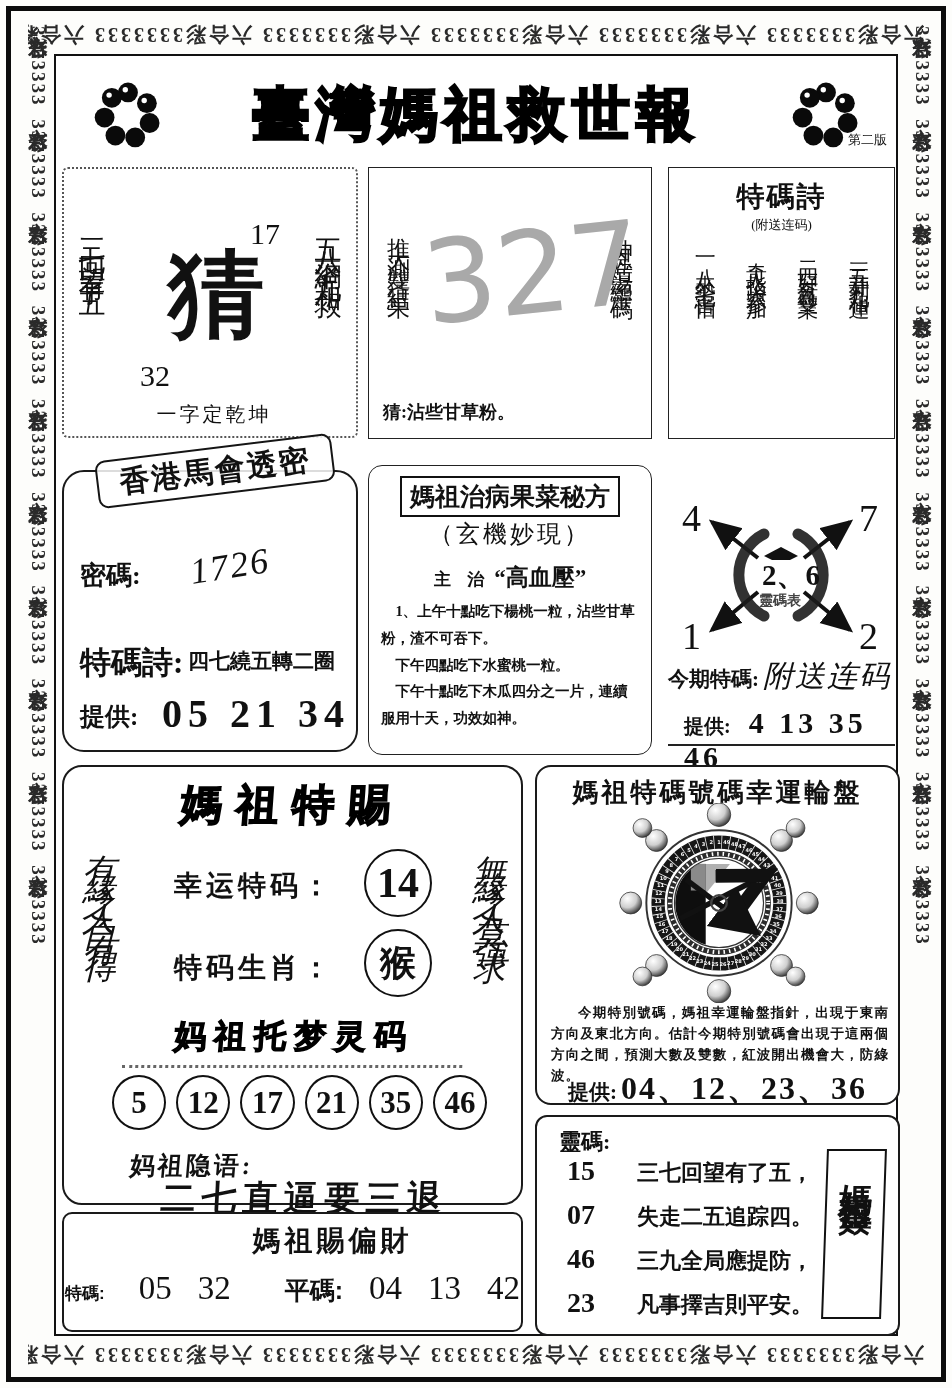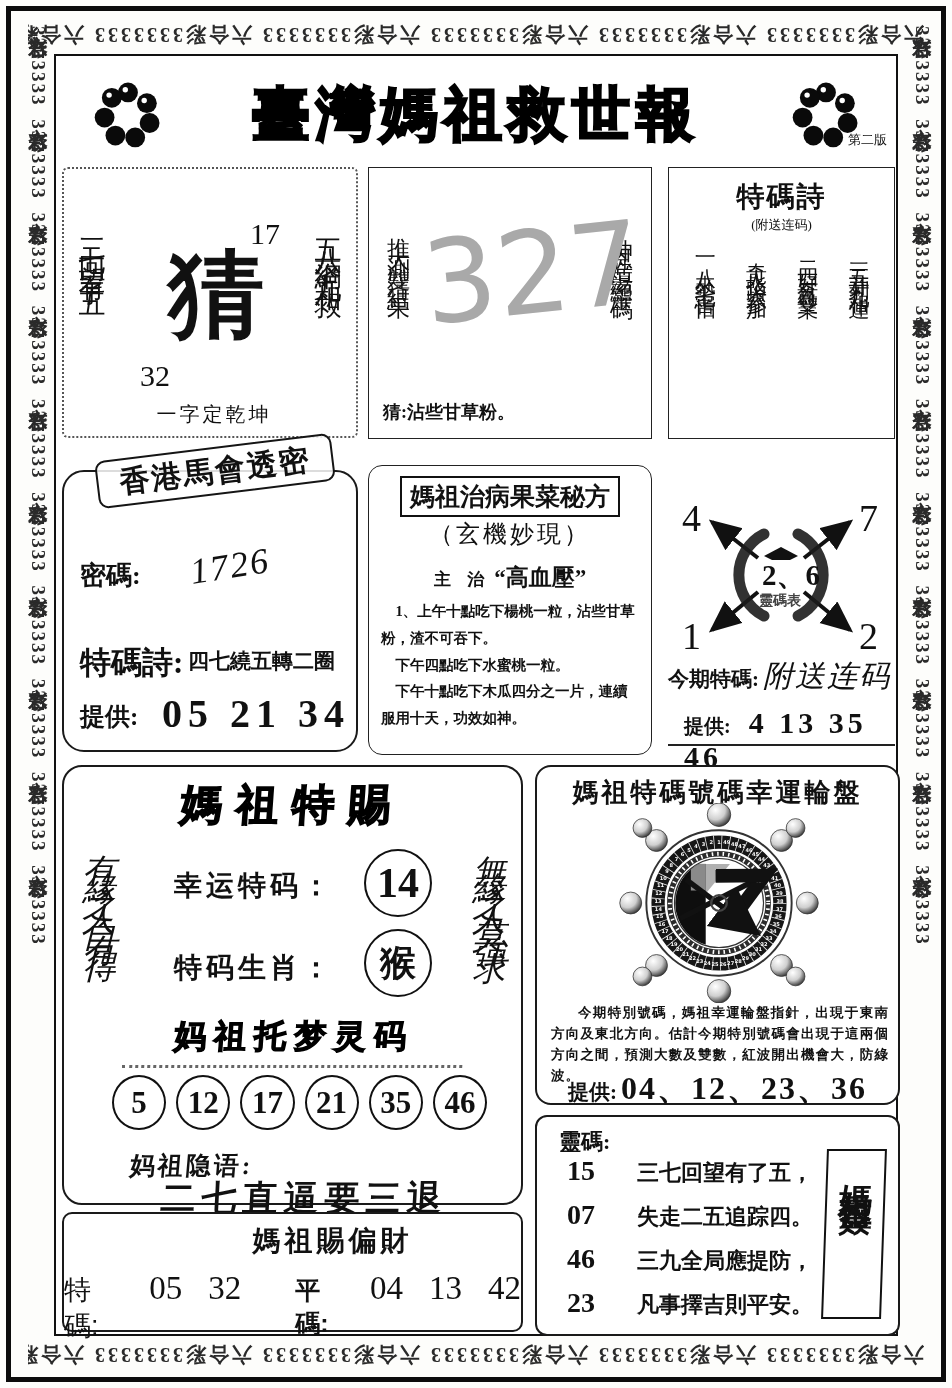--- a/index.html
+++ b/index.html
@@ -333,21 +333,21 @@
         <span style="font-size:22px; font-weight:700;">凡事擇吉則平安。</span>
       </div>
     </div>
     <div class="abs vtext" style="right:14px; top:32px; height:170px; border:2.5px solid #111; padding:6px 5px;
          font-size:34px; font-weight:900; letter-spacing:6px; transform:skewX(-2deg);">媽祖靈簽</div>
   </div>
 
   <div class="box b2" style="left:62px; top:1212px; width:461px; height:120px; border-radius:10px;">
     <div class="abs sans" style="left:0; top:8px; width:100%; text-align:center; font-size:28px; font-weight:900; letter-spacing:4px;margin-left:40px;">媽祖賜偏財</div>
     <div class="abs" style="left:0; top:56px; width:100%; display:flex; justify-content:center; gap:26px; align-items:baseline;">
-      <span class="sans" style="font-size:27px; font-weight:400;">特碼:</span>
+      <span class="sans" style="font-size:17px; font-weight:700;">特碼:</span>
       <span style="font-size:33px;margin-left:8px;">05</span>
       <span style="font-size:33px;">32</span>
       <span class="sans" style="font-size:25px; font-weight:900;margin-left:28px;">平碼:</span>
       <span style="font-size:33px;">04</span>
       <span style="font-size:33px;">13</span>
       <span style="font-size:33px;">42</span>
     </div>
   </div>
 
 </div>

